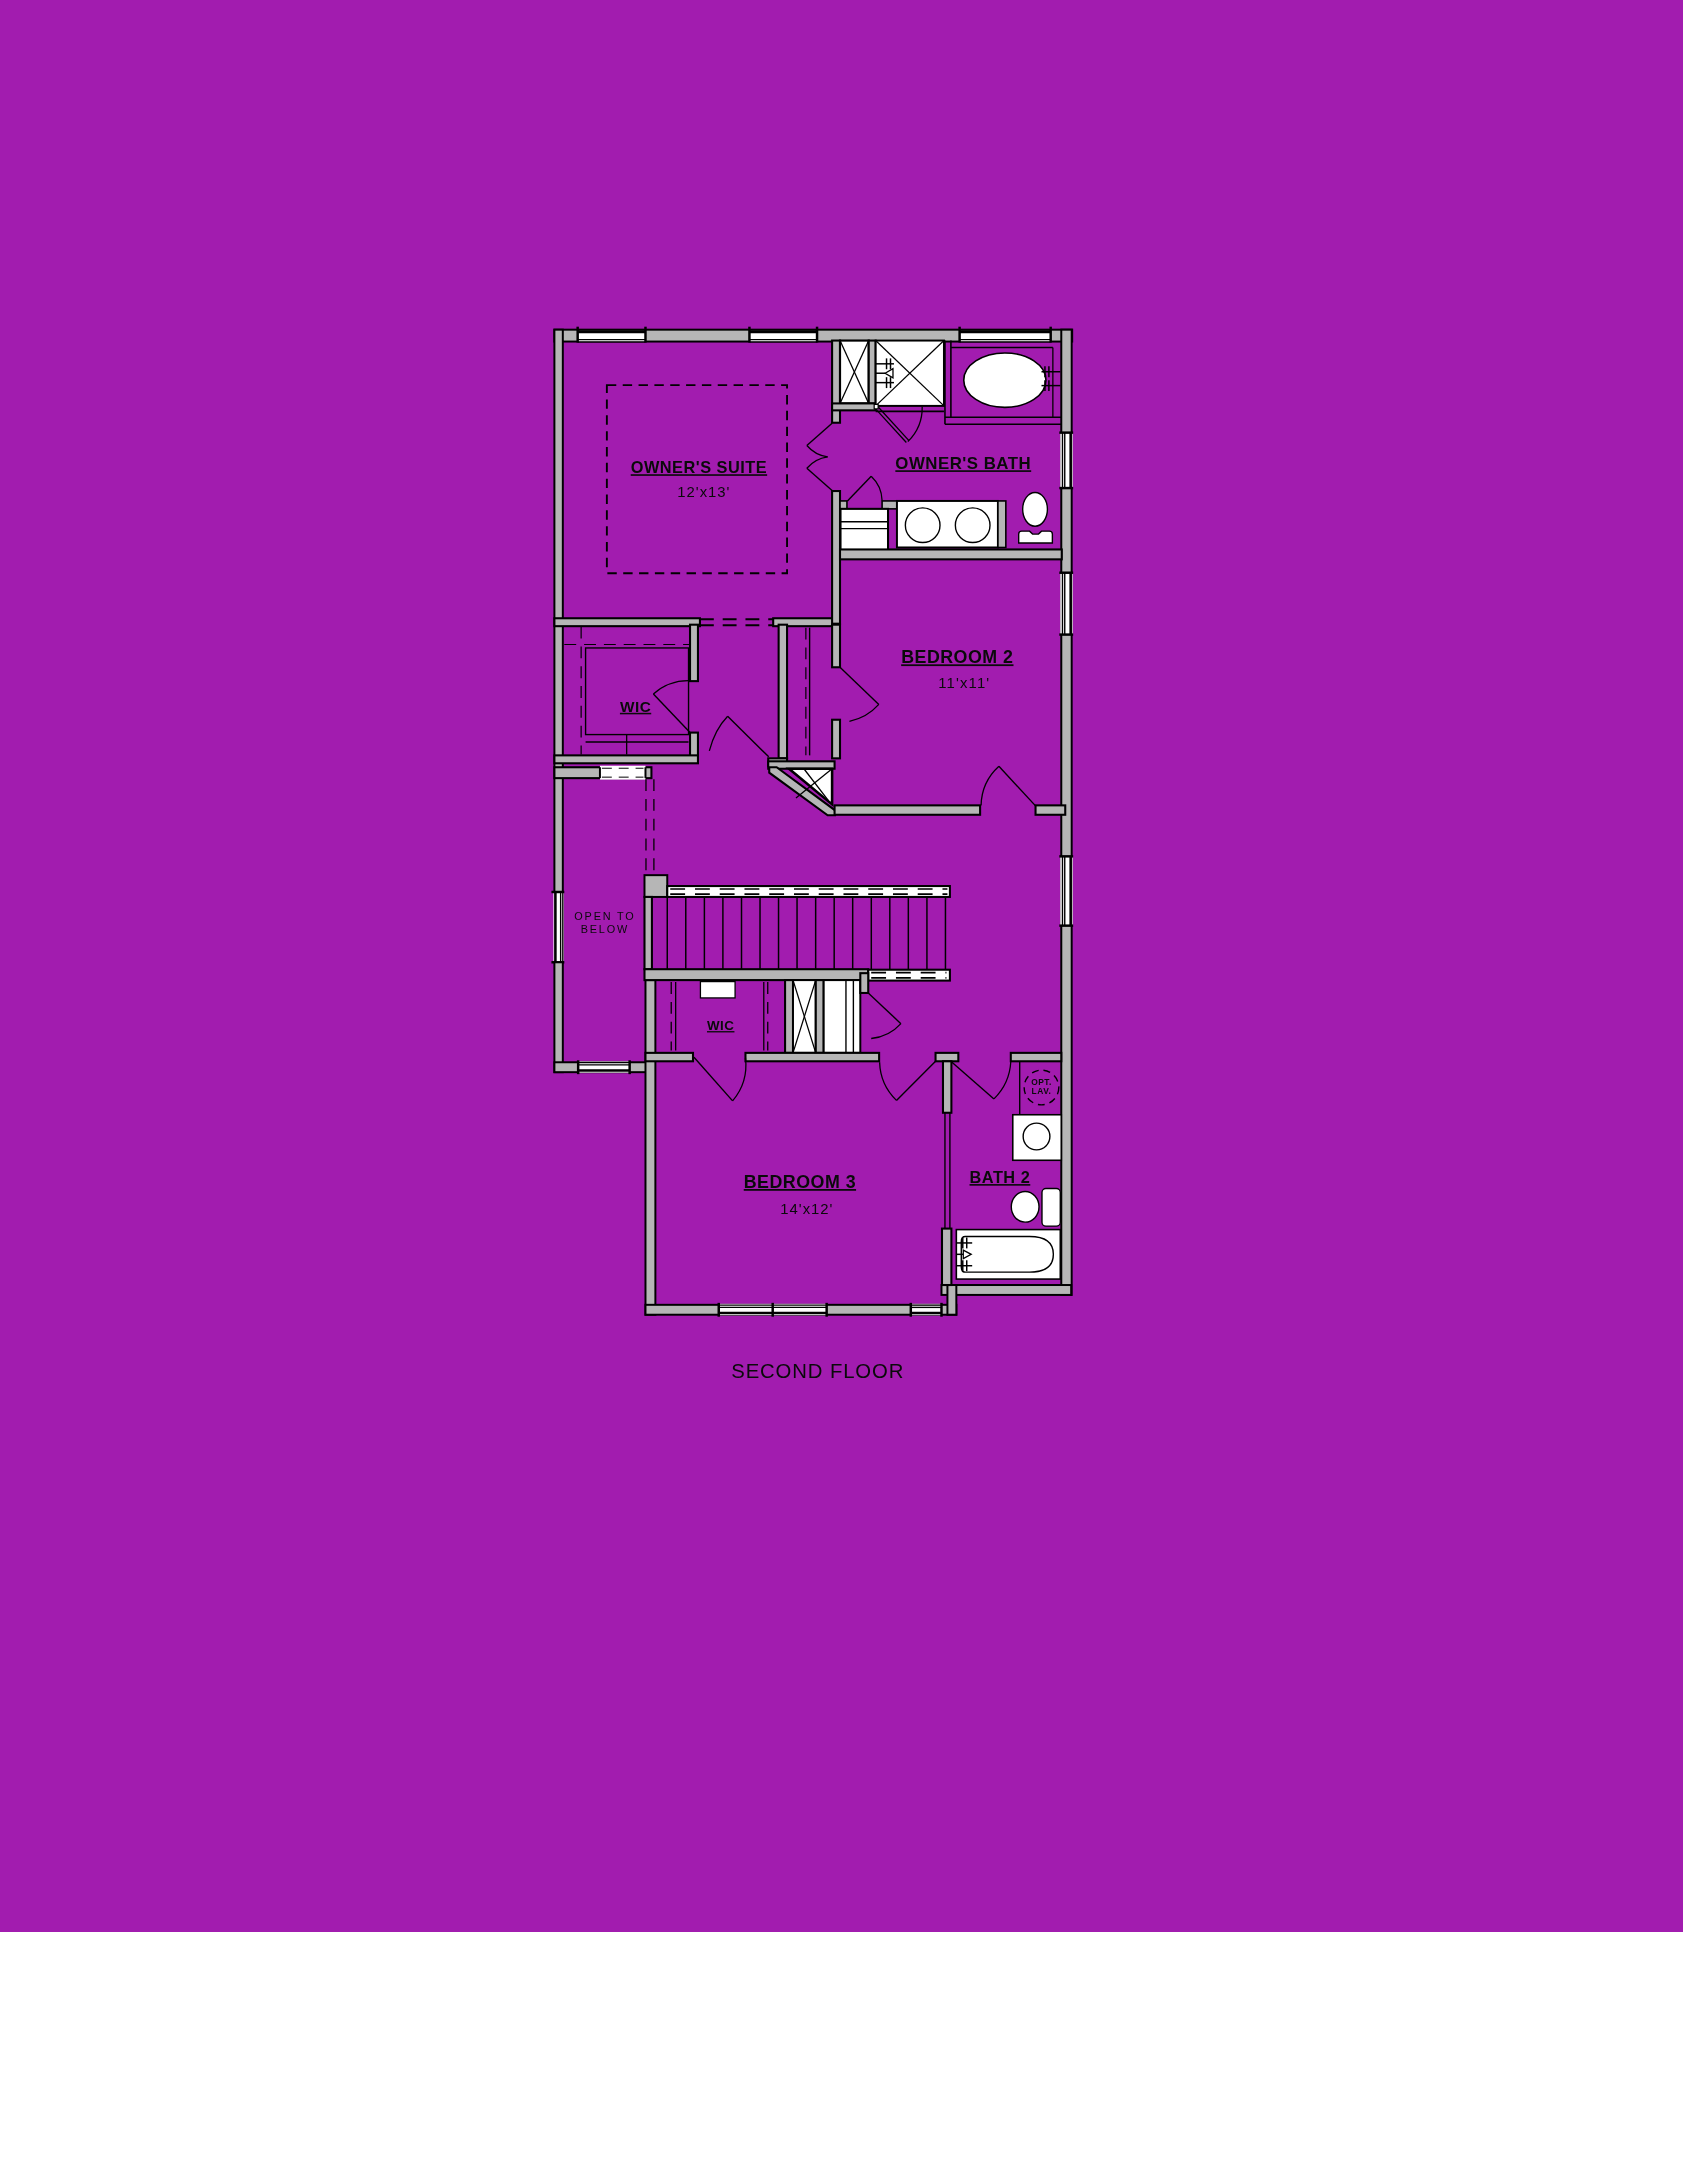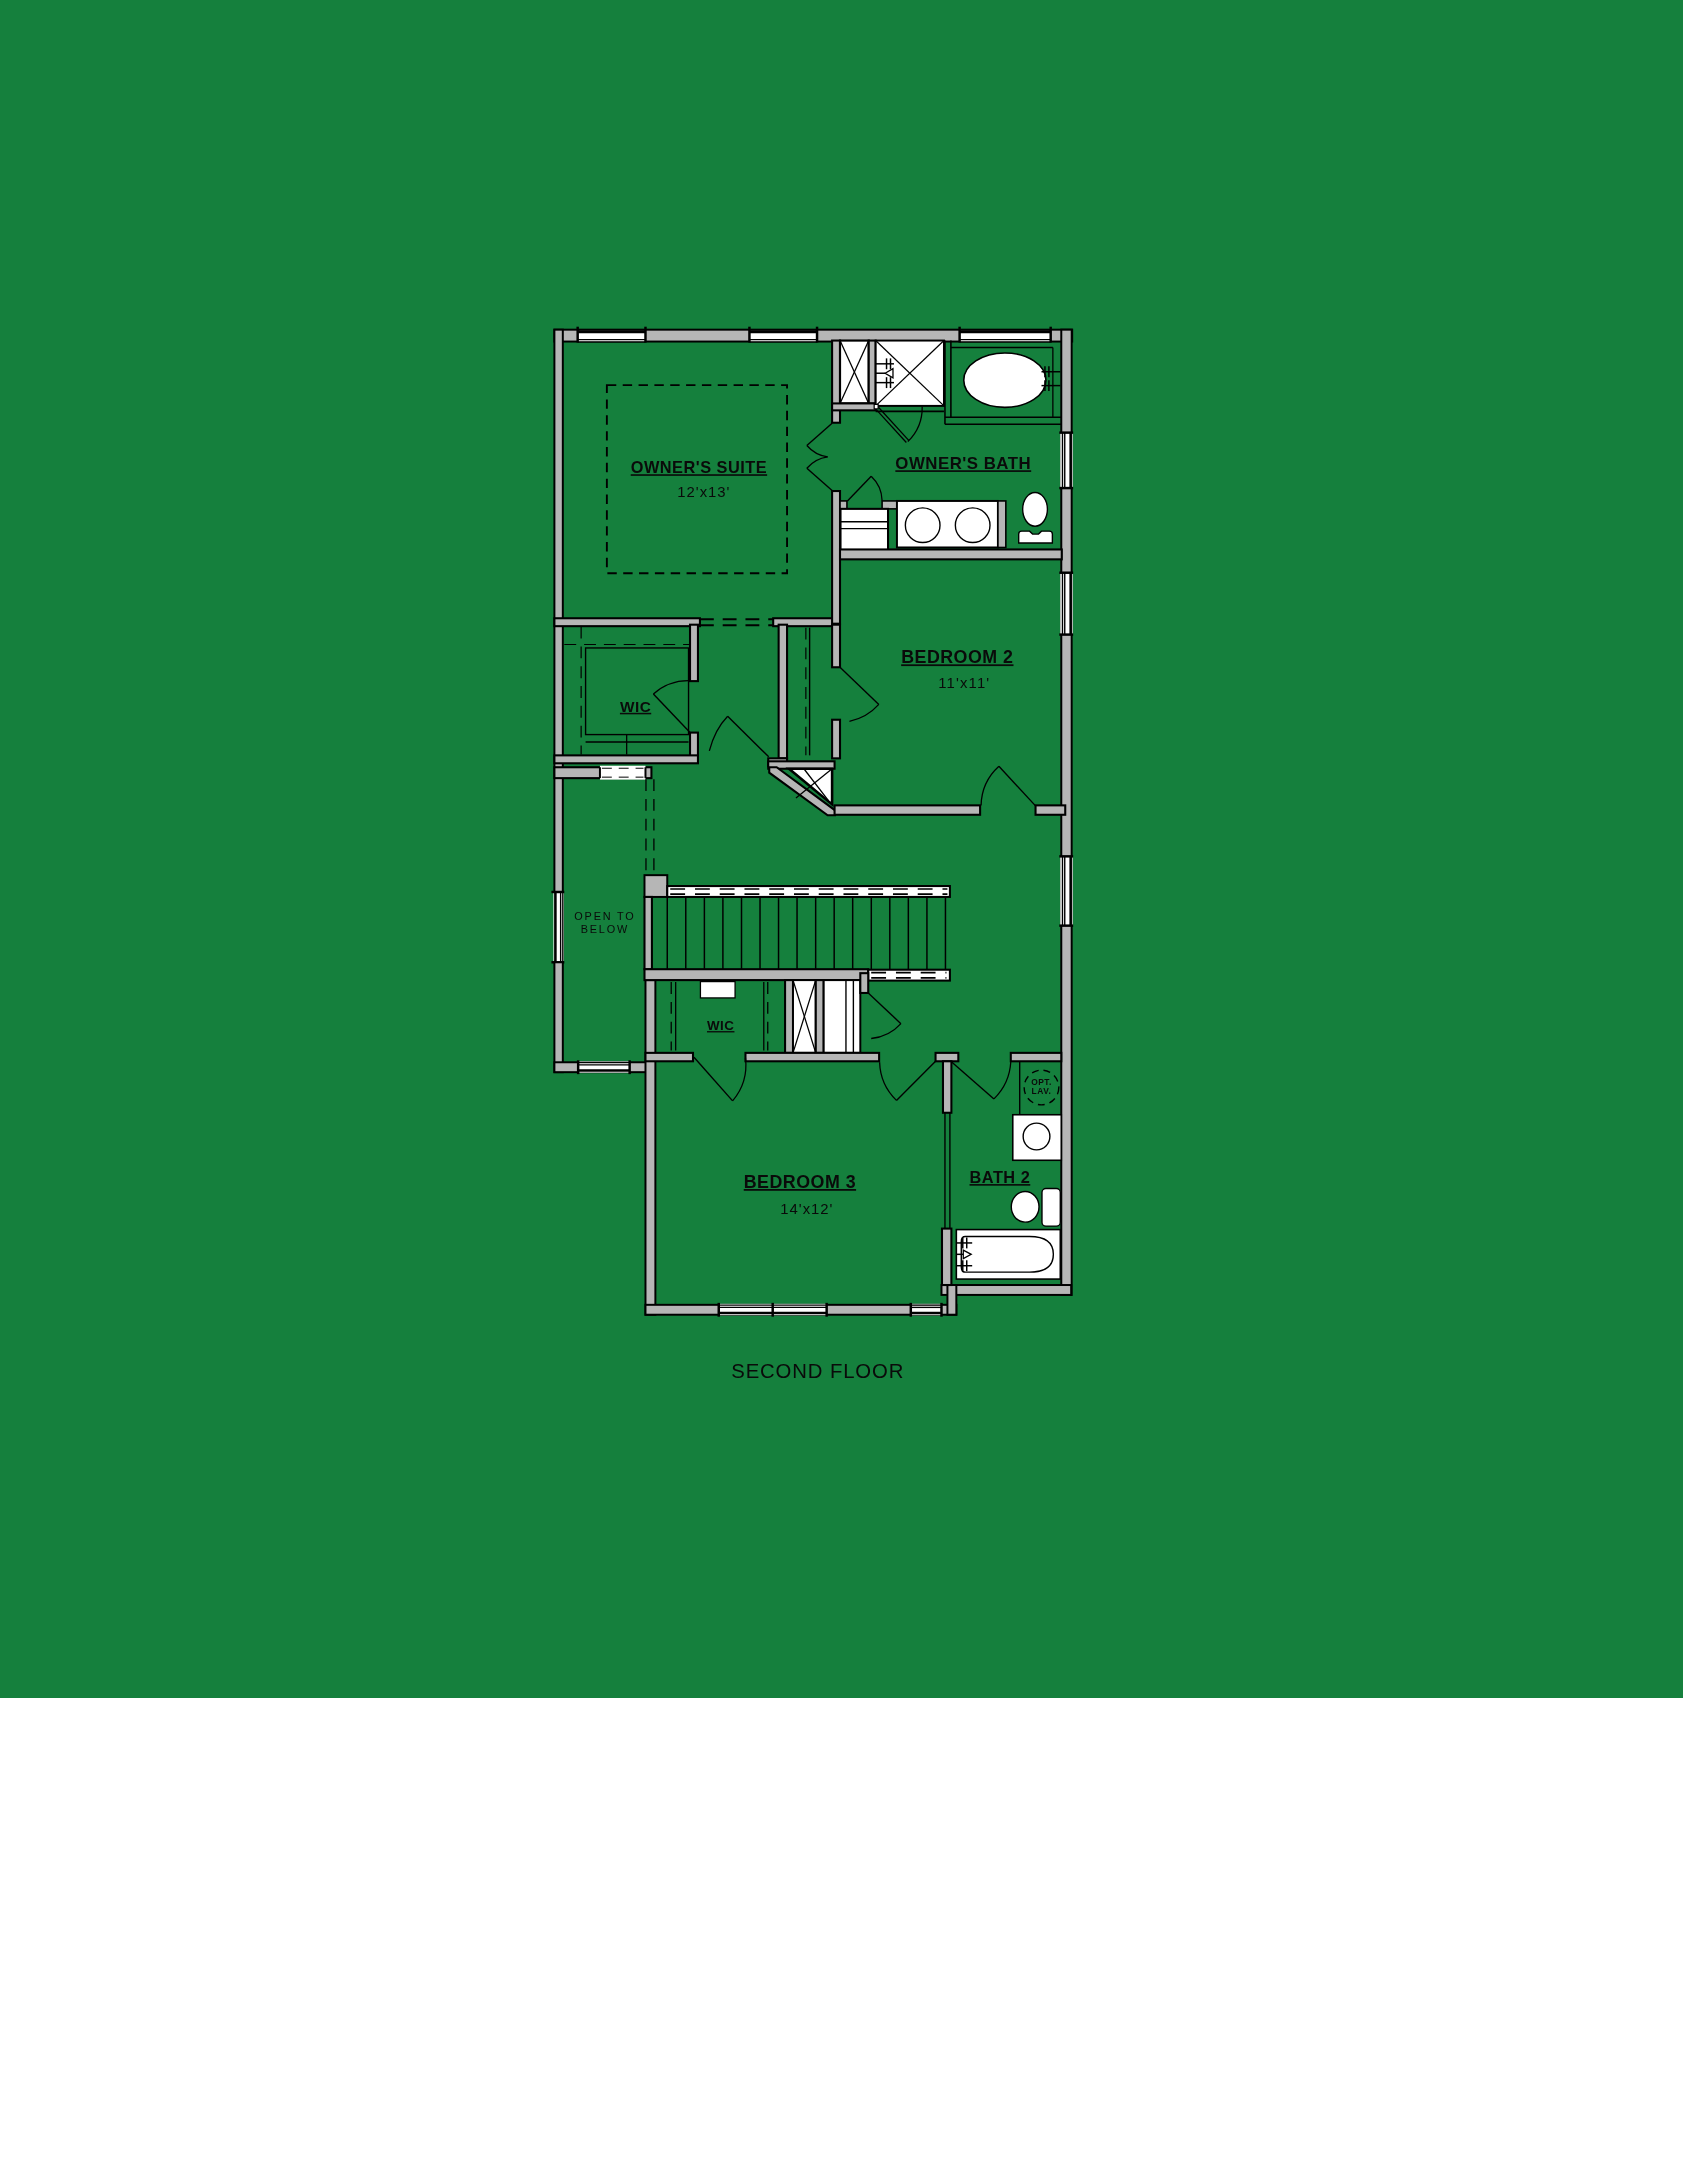--- a/index.html
+++ b/index.html
@@ -1,16 +1,16 @@
 <!DOCTYPE html>
 <html><head>
 <meta charset="utf-8">
 <style>
   html,body{margin:0;padding:0;background:#ffffff;}
-  .page{-webkit-font-smoothing:antialiased;width:1683px;height:1698px;position:relative;background:#15803d;font-family:"Liberation Sans",sans-serif;text-align:right;}
+  .page{-webkit-font-smoothing:antialiased;width:1683px;height:1932px;position:relative;background:#a21caf;font-family:"Liberation Sans",sans-serif;text-align:right;}
   text{font-family:"Liberation Sans",sans-serif;fill:#0a0a0a;}
   .lbl{font-weight:bold;letter-spacing:0.5px;}
 </style>
 </head>
 <body>
 <div class="page">
 <svg width="1683" height="2178" viewBox="0 0 1700 2200" xmlns="http://www.w3.org/2000/svg">
 <defs></defs>
 
 <g id="topwall">

